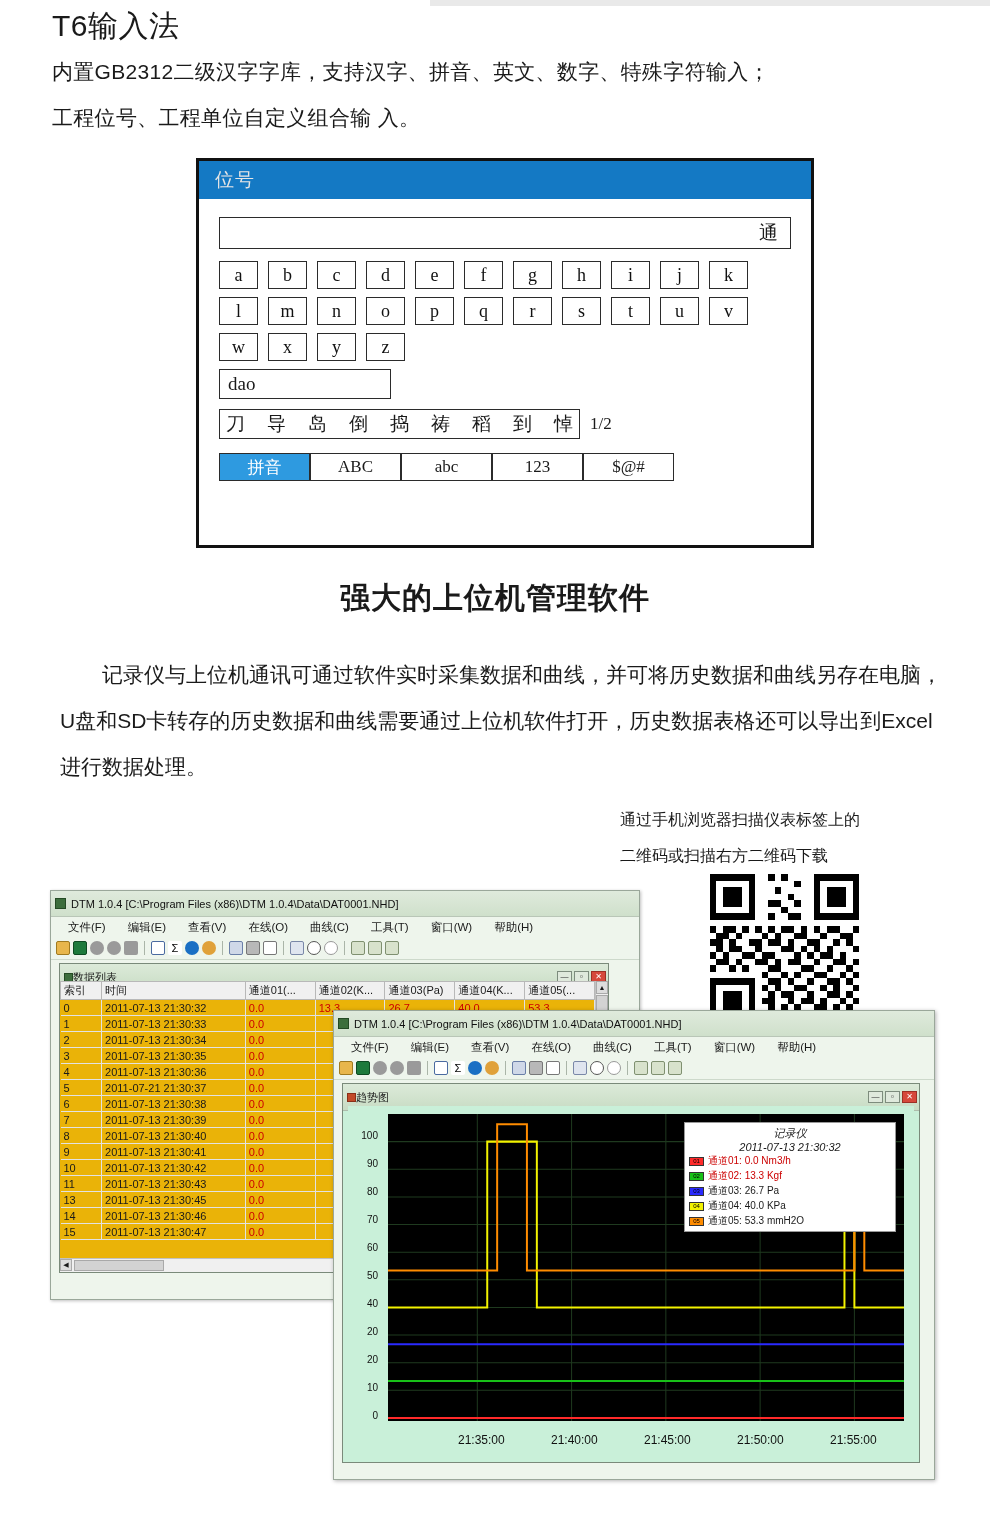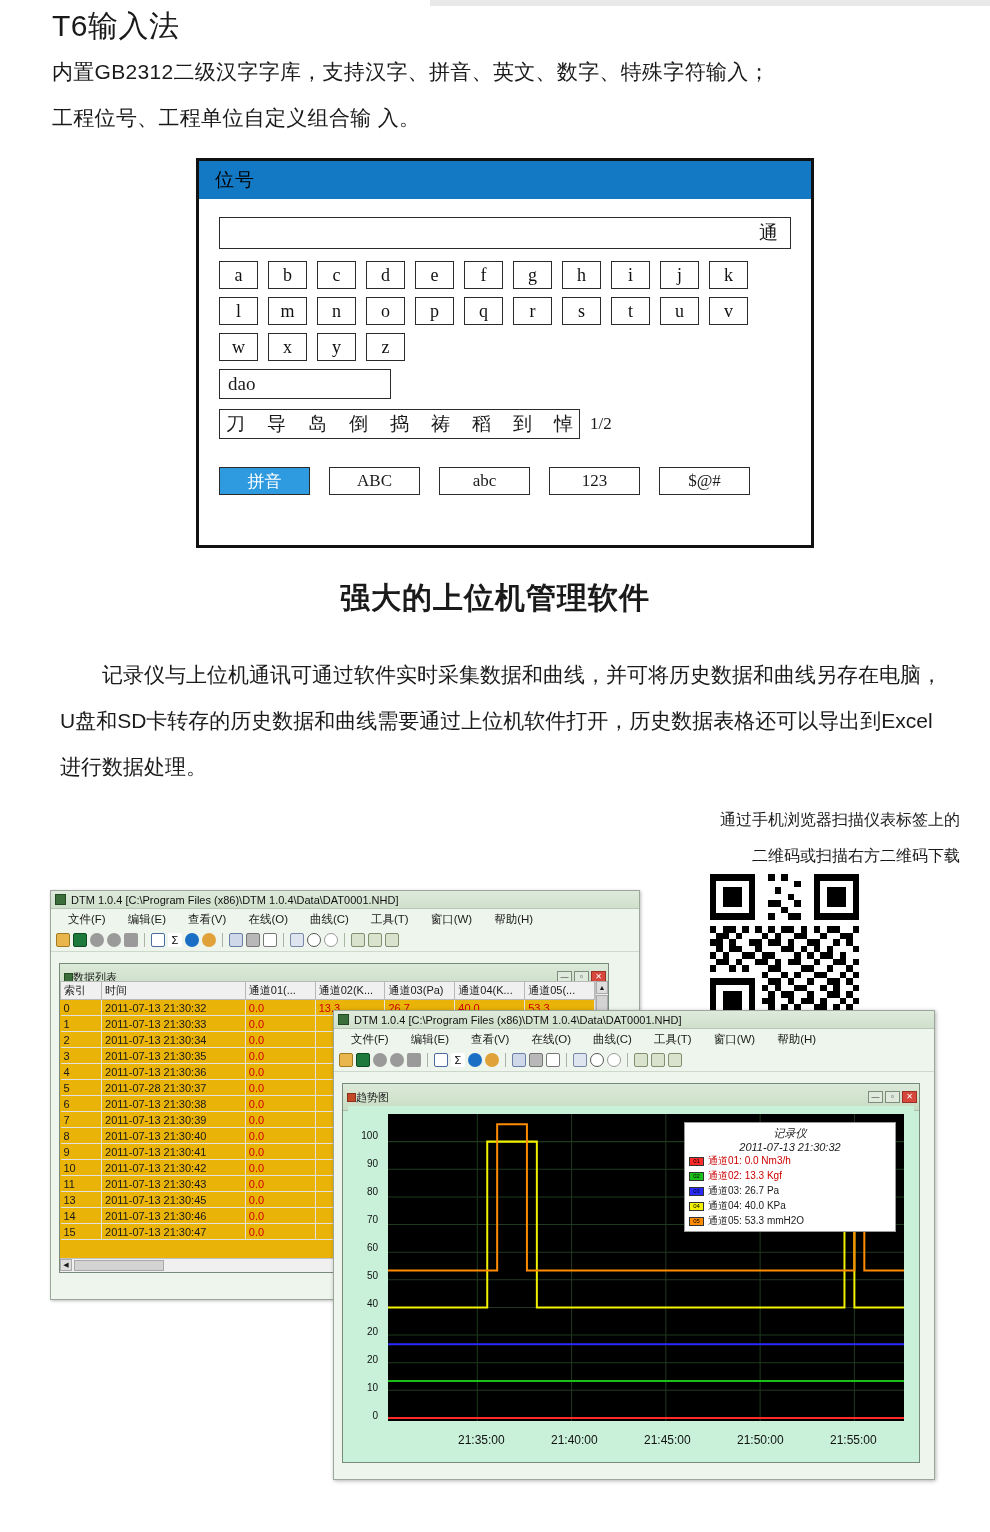--- a/index.html
+++ b/index.html
@@ -18,21 +18,21 @@
   .h-t6 { position:absolute; left:52px; top:6px; font-size:30px; font-weight:400; letter-spacing:0.5px; }
   .p-t6-1 { position:absolute; left:52px; top:58px; font-size:21px; letter-spacing:0.3px; }
   .p-t6-2 { position:absolute; left:52px; top:104px; font-size:21px; letter-spacing:0.3px; }
 
   
   .kb {
     position:absolute; left:196px; top:158px; width:618px; height:390px;
     background:#fff; border:3px solid #111;
   }
   .kb-title {
-    height:38px; background:#1479c4; color:#000000; font-size:19px;
+    height:38px; background:#1479c4; color:#e5e5e5; font-size:19px;
     display:flex; align-items:center; padding-left:16px; letter-spacing:1px;
   }
   .kb-body { padding:10px 20px 0 20px; position:relative; }
   .kb-display {
     height:32px; border:1px solid #2b2b2b; background:#fff;
     display:flex; align-items:center; justify-content:flex-end;
     padding-right:12px; font-size:19px; margin-top:8px;
   }
   .kb-rows { margin-top:12px; }
   .kb-row { display:flex; gap:10px; margin-bottom:8px; }
@@ -47,51 +47,51 @@
     font-family:"Liberation Serif", serif; margin-top:6px;
   }
   .kb-cands {
     margin-top:10px; display:flex; align-items:center;
   }
   .kb-cands-box {
     border:1px solid #2b2b2b; height:30px; display:flex; align-items:center;
     padding:0 6px; gap:22px; font-size:19px;
   }
   .kb-page { font-size:17px; margin-left:10px; font-family:"Liberation Serif", serif; }
-  .kb-modes { display:flex; gap:19px; margin-top:28px; }
+  .kb-modes { display:flex; margin-top:14px; }
   .kb-mode {
     width:91px; height:28px; border:1px solid #2b2b2b; background:#fff;
     display:flex; align-items:center; justify-content:center; font-size:17px;
     font-family:"Liberation Serif", serif;
   }
   .kb-mode.active { background:#2e9ae0; color:#fff; font-family:"Liberation Sans", sans-serif; }
 
   
   .h2 {
     position:absolute; left:0; top:578px; width:990px; text-align:center;
     font-size:30px; font-weight:700; letter-spacing:1px;
   }
   .p2 { position:absolute; left:60px; top:652px; width:890px; font-size:21px; line-height:46px; text-indent:2em; }
 
-  .qr-note { position:absolute; left:620px; top:802px; width:340px; font-size:16px; line-height:36px; text-align:right; }
+  .qr-note { position:absolute; left:620px; top:802px; width:340px; font-size:16px; line-height:36px; }
   .qr-box { position:absolute; left:697px; top:868px; width:175px; height:162px; background:#fff; }
   .qr-box svg { display:block; }
 
   
   .win {
     position:absolute; background:#e8f2e6; border:1px solid #8a9a8a;
     font-family:"Liberation Sans", sans-serif;
   }
   .win1 { left:50px; top:890px; width:590px; height:410px; background:#eef5ec;
           border:1px solid #9aa79a; box-shadow:1px 1px 3px rgba(0,0,0,.25); }
   .win2 { left:333px; top:1010px; width:602px; height:470px; background:#eef5ec;
           border:1px solid #9aa79a; box-shadow:1px 1px 4px rgba(0,0,0,.3); }
 
   .win-title {
-    height:18px; background:linear-gradient(#dfeadc,#cfe0cb);
+    height:26px; background:linear-gradient(#dfeadc,#cfe0cb);
     display:flex; align-items:center; gap:5px; padding:0 4px;
     font-size:11px; color:#111; border-bottom:1px solid #b9c6b7;
   }
   .win-ico { width:11px; height:11px; background:#3c6e3c; border:1px solid #244a24; }
   .menubar {
     height:20px; display:flex; align-items:center; gap:0px;
     font-size:11.5px; padding-left:6px; background:#eef5ec;
   }
   .menubar span { padding:0 11px; white-space:nowrap; }
   .toolbar {
@@ -463,21 +463,21 @@
             <td>4</td>
             <td>2011-07-13 21:30:36</td>
             <td class="val">0.0</td>
             <td class="val"></td>
               <td class="val"></td>
             <td class="val"></td>
               <td class="val"></td>
           </tr>
           <tr>
             <td>5</td>
-            <td>2011-07-28 21:30:37</td>
+            <td>2011-07-21 21:30:37</td>
             <td class="val">0.0</td>
             <td class="val"></td>
               <td class="val"></td>
             <td class="val"></td>
               <td class="val"></td>
           </tr>
           <tr>
             <td>6</td>
             <td>2011-07-13 21:30:38</td>
             <td class="val">0.0</td>

